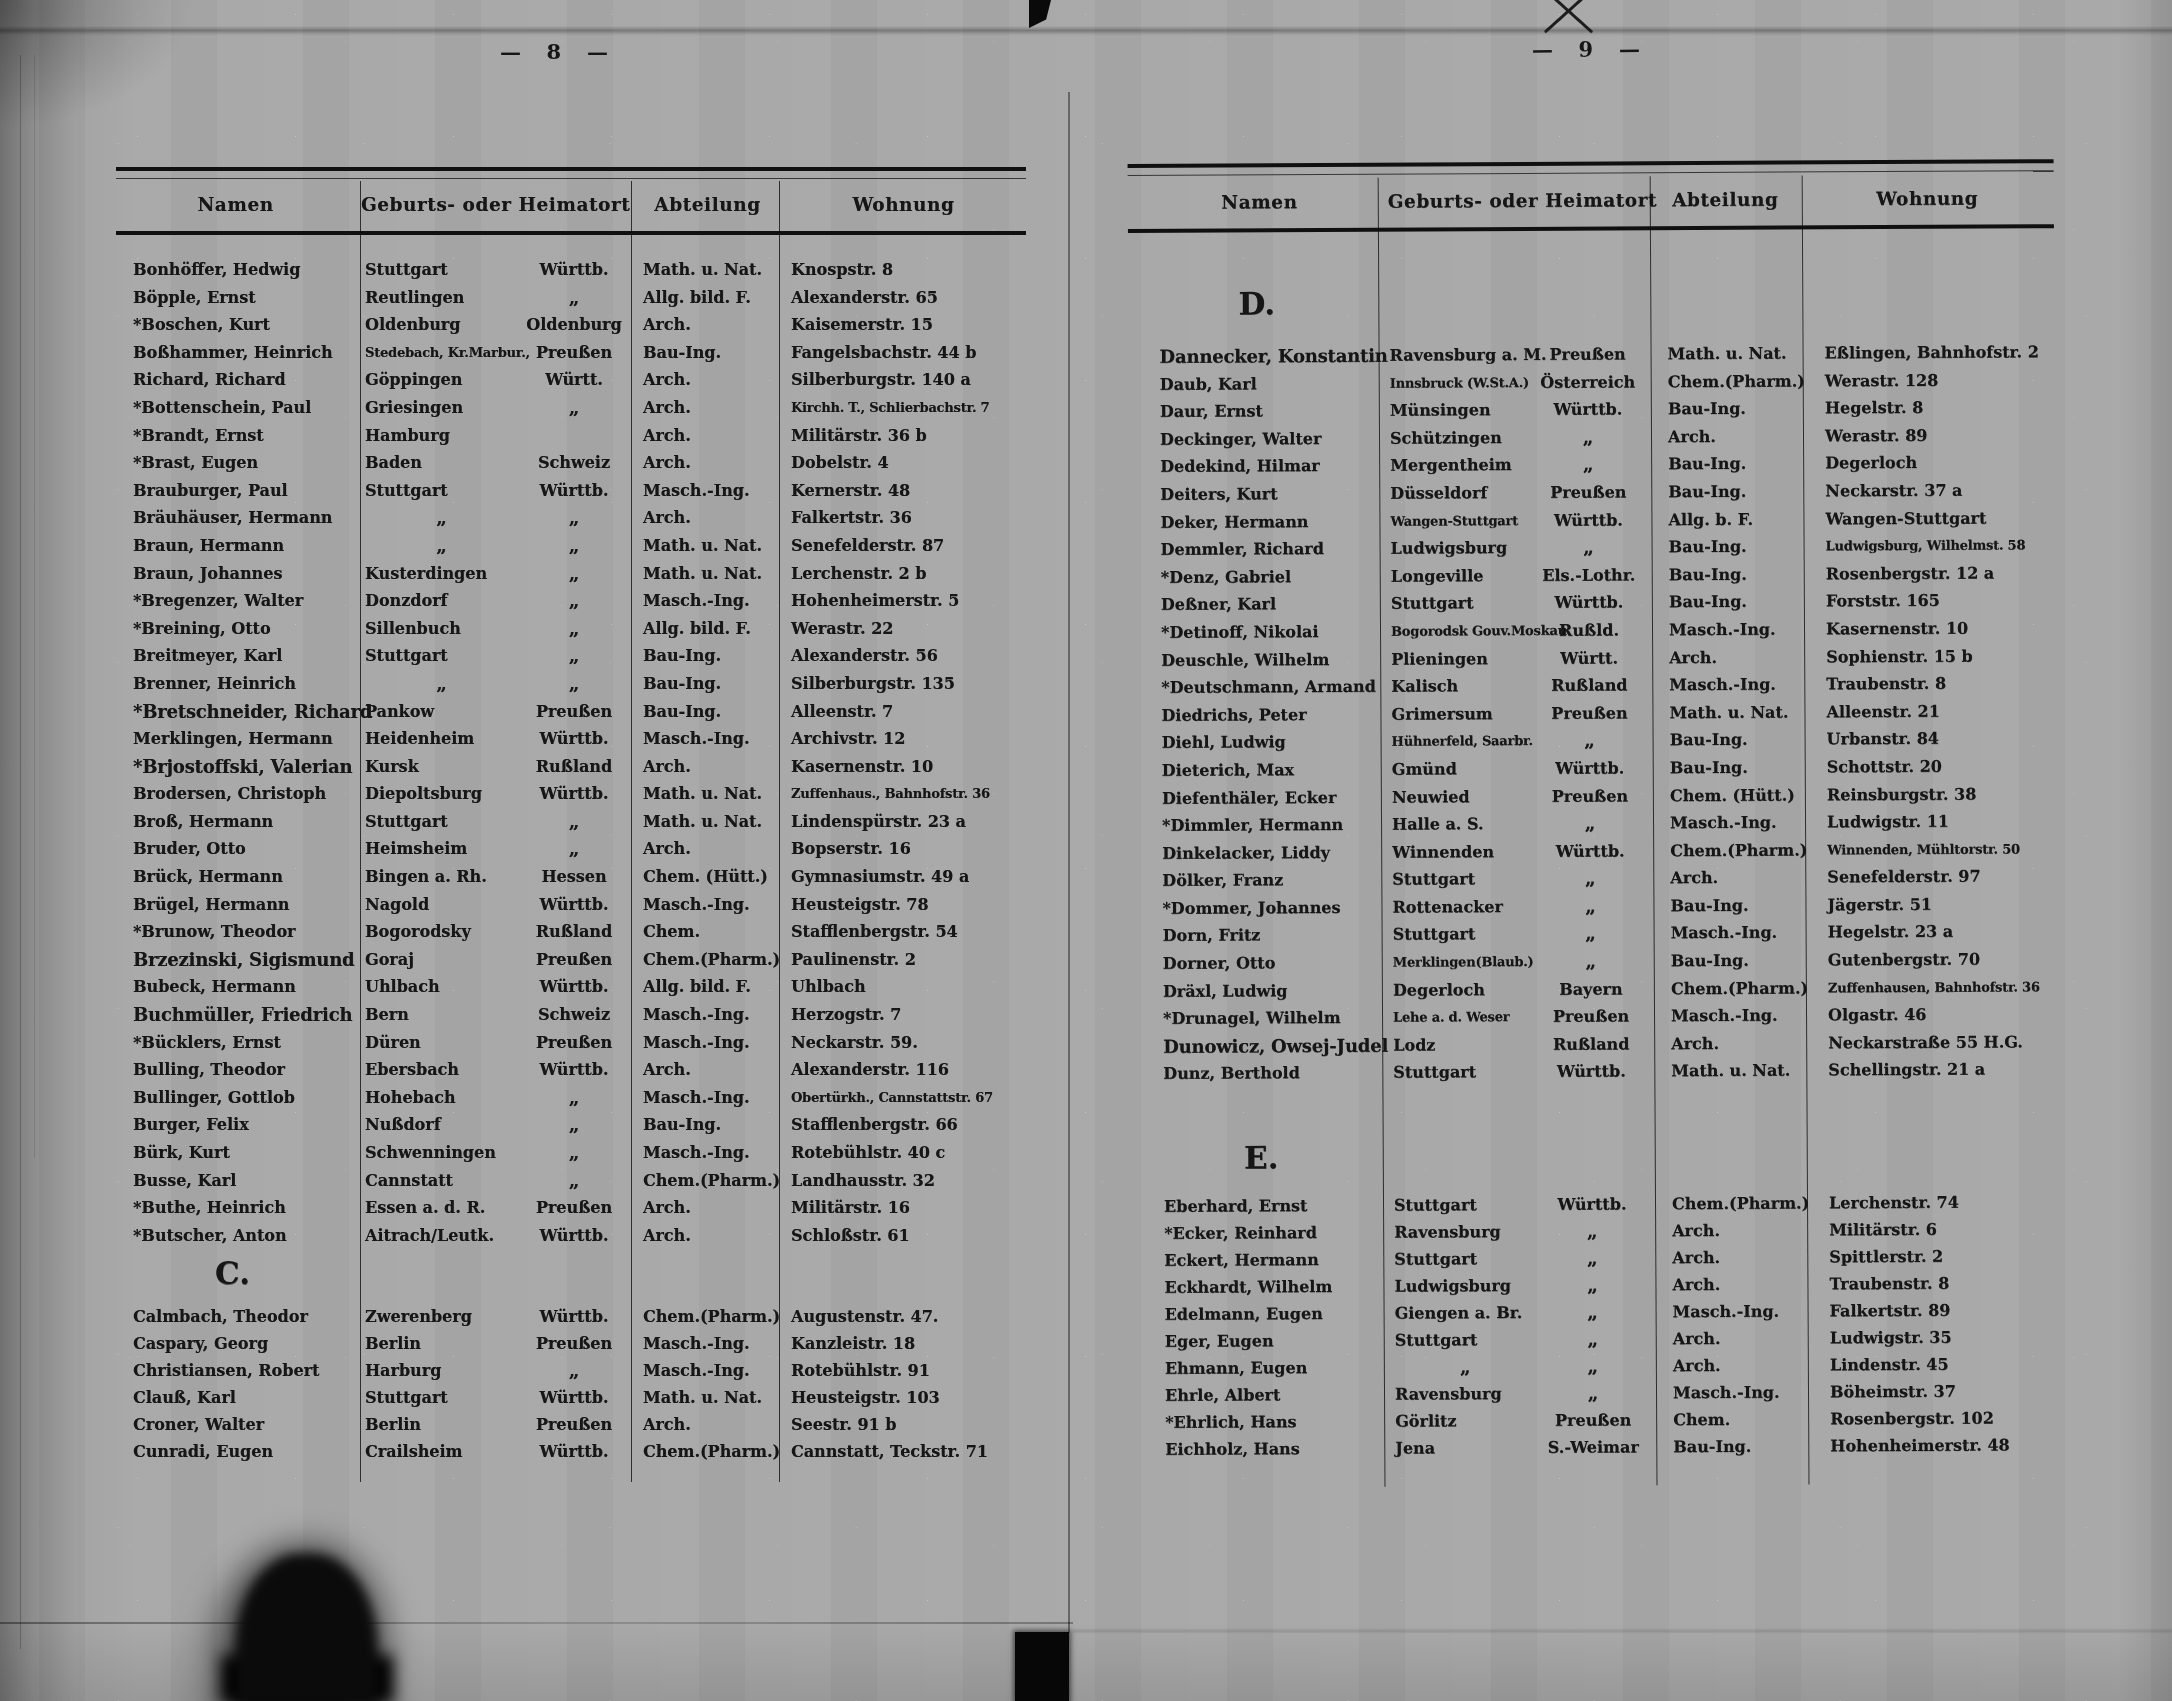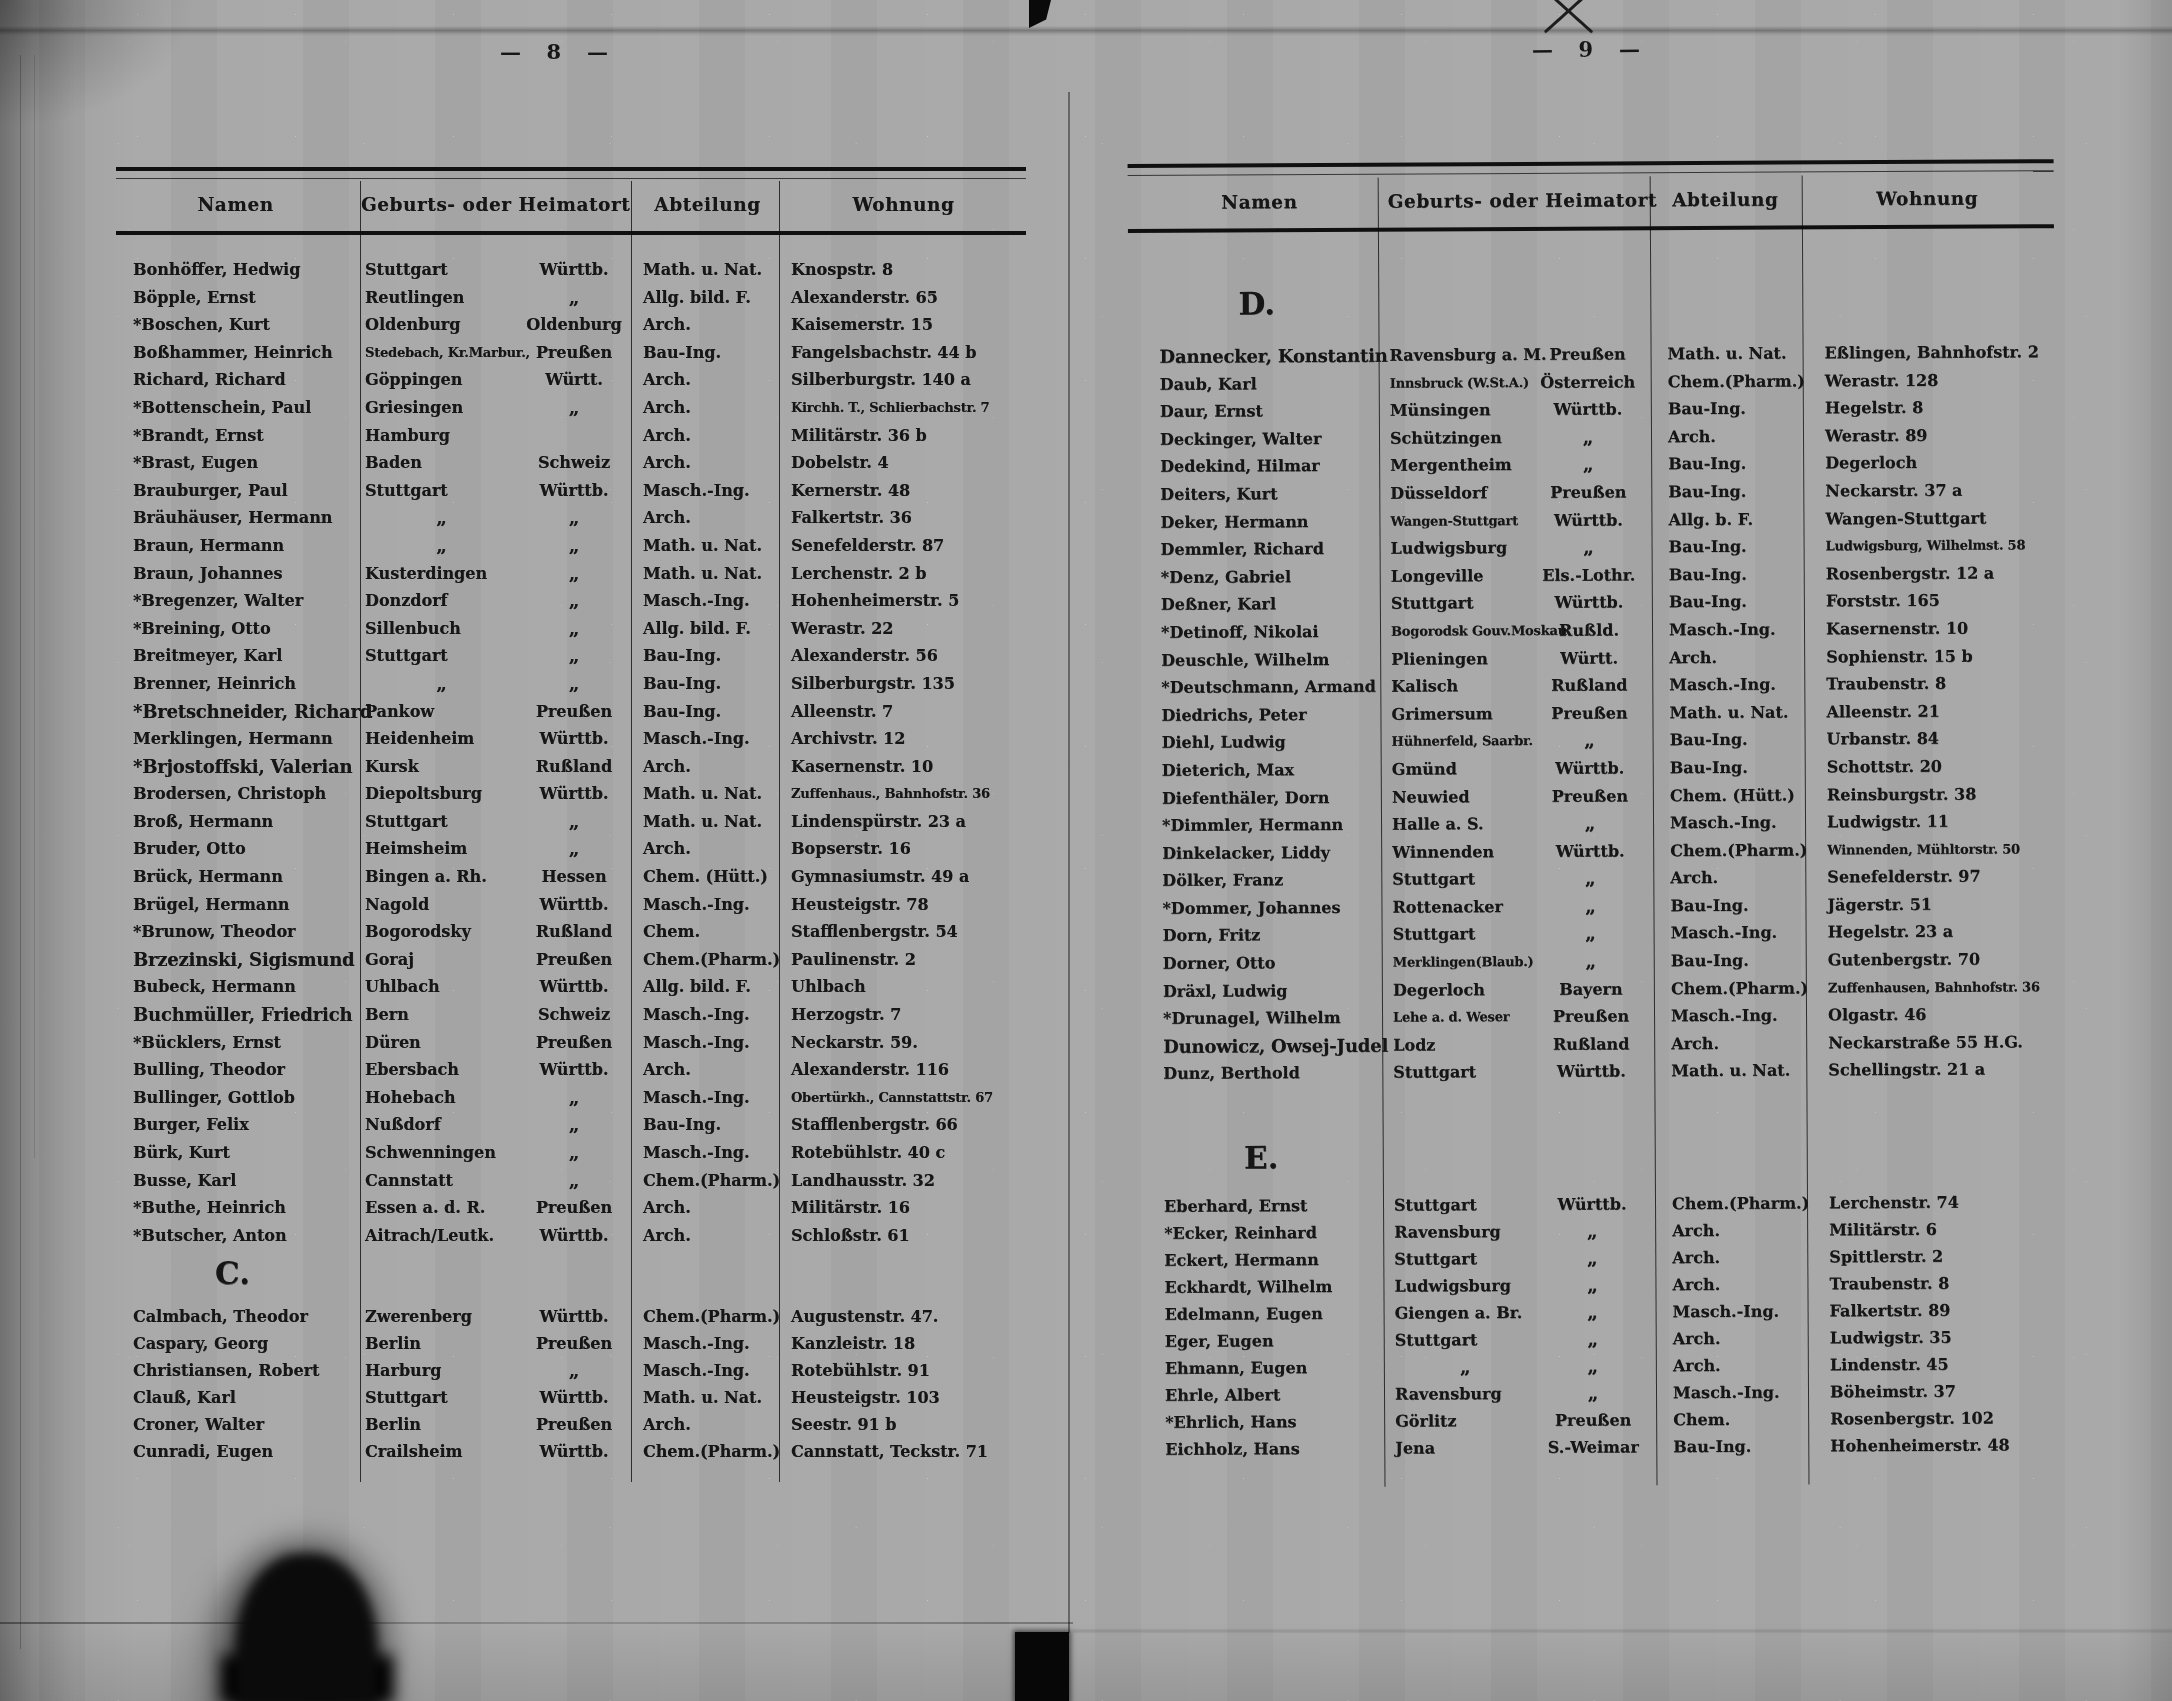--- a/index.html
+++ b/index.html
@@ -566,21 +566,21 @@
           <span class="cell c-addr">Urbanstr. 84</span>
         </div>
         <div class="row">
           <span class="cell c-name">Dieterich, Max</span>
           <span class="cell c-place">Gmünd</span>
           <span class="cell c-state">Württb.</span>
           <span class="cell c-dept">Bau-Ing.</span>
           <span class="cell c-addr">Schottstr. 20</span>
         </div>
         <div class="row">
-          <span class="cell c-name">Diefenthäler, Dorn</span>
+          <span class="cell c-name">Diefenthäler, Ecker</span>
           <span class="cell c-place">Neuwied</span>
           <span class="cell c-state">Preußen</span>
           <span class="cell c-dept">Chem. (Hütt.)</span>
           <span class="cell c-addr">Reinsburgstr. 38</span>
         </div>
         <div class="row">
           <span class="cell c-name">*Dimmler, Hermann</span>
           <span class="cell c-place">Halle a. S.</span>
           <span class="cell c-state ditto">„</span>
           <span class="cell c-dept">Masch.-Ing.</span>

